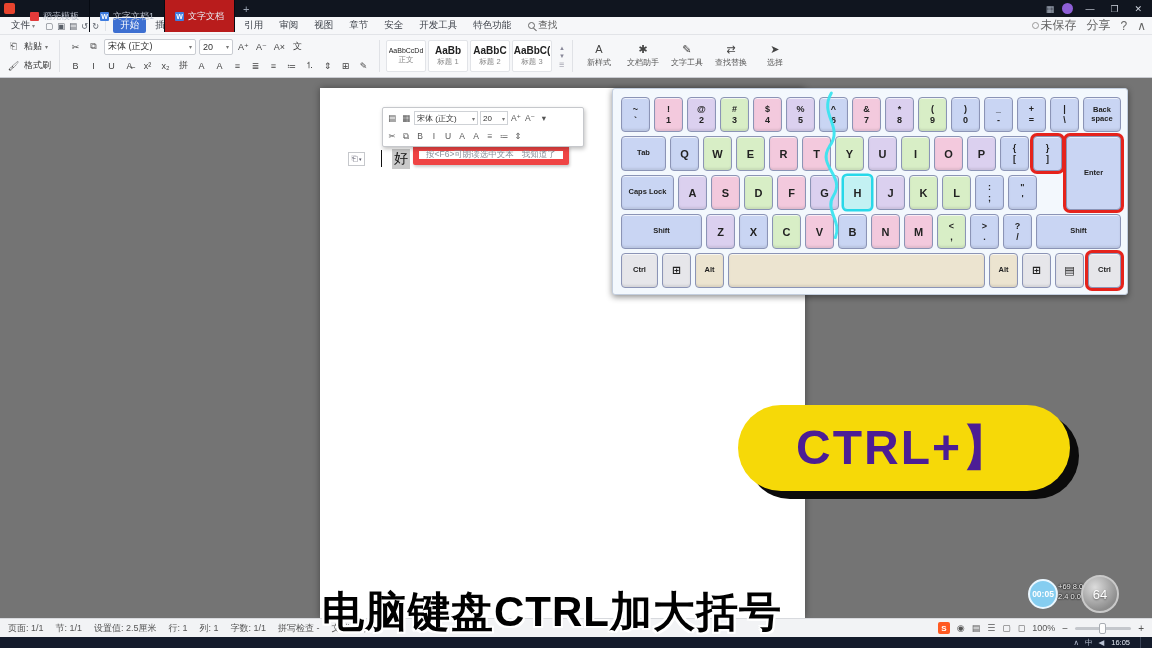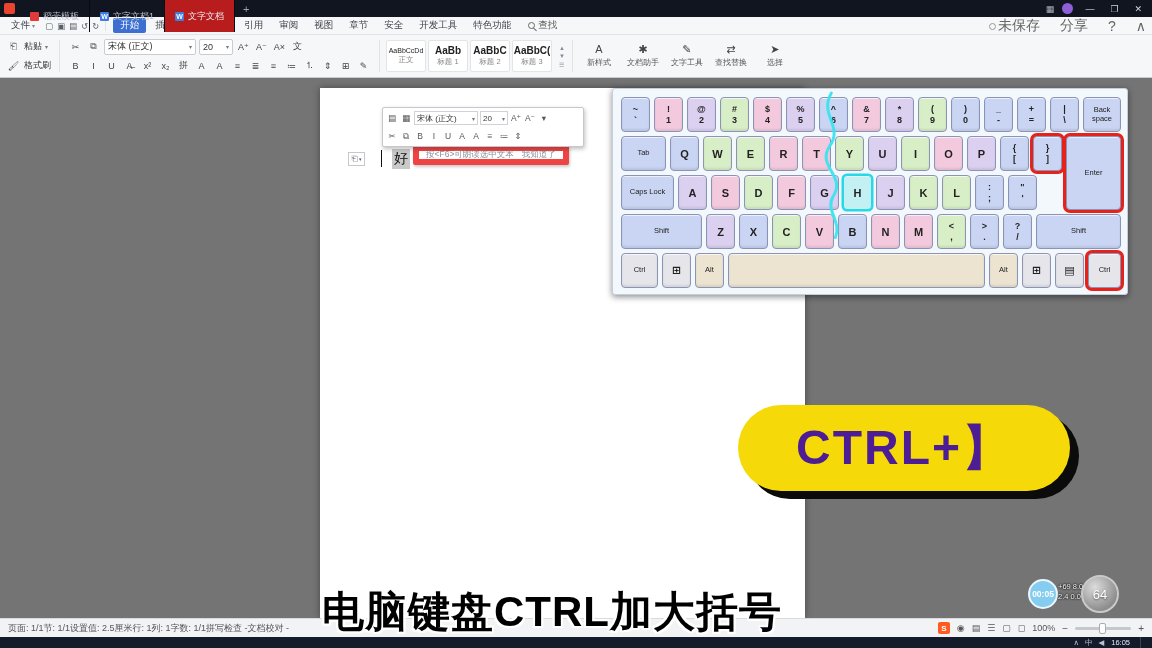--- a/index.html
+++ b/index.html
@@ -26,21 +26,21 @@
 .file-menu{display:flex;align-items:center;gap:2px;padding:0 5px}
 .file-caret{font-size:6px;color:#888}
 .qa-wrap{display:flex;align-items:center;gap:4px;border-right:1px solid #e0e2e6;padding-right:6px}
 .qa-ic{font-size:8.5px;color:#5a6069}
 .menu-items{display:flex;align-items:center;gap:2px;margin-left:2px}
 .menu-item{padding:1px 7px;border-radius:2px}
 .menu-item.active{background:#3d6fd1;color:#fff}
 .menu-search{display:flex;align-items:center;gap:3px;color:#555;padding-left:5px}
 .mag{position:relative;width:7px;height:7px;border:1px solid #666;border-radius:50%;display:inline-block}
 .mag::after{content:"";position:absolute;width:4px;height:1px;background:#666;right:-3px;bottom:-2px;transform:rotate(40deg)}
-.menu-right{margin-left:auto;display:flex;align-items:center;gap:20px;color:#666;font-size:14px}
+.menu-right{margin-left:auto;display:flex;align-items:center;gap:10px;color:#666;font-size:12px}
 .sync-dot{width:7px;height:7px;border:1px solid #999;border-radius:50%;display:inline-block;margin-right:2px}
 
 
 .toolbar{position:absolute;left:0;top:35px;right:0;height:43px;background:#f6f7f9;border-bottom:1px solid #c9cbd1;display:flex;align-items:stretch;z-index:38;padding:2px 4px;gap:6px}
 .tgroup{display:flex;flex-direction:column;justify-content:space-around;padding:0 2px}
 .tbtn{display:flex;align-items:center;gap:3px;font-size:9px;color:#333}
 .tsep{width:1px;background:#e0e2e6;margin:3px 0}
 .trow{display:flex;align-items:center;gap:3px;height:18px}
 .tb-select{display:flex;align-items:center;justify-content:space-between;border:1px solid #c9ccd2;background:#fff;border-radius:2px;font-size:9px;color:#333;padding:0 3px;height:16px}
 .tb-select.font{width:92px}
@@ -69,21 +69,21 @@
 .caret-line{position:absolute;left:61px;top:62px;width:1px;height:17px;background:#111;z-index:2}
 .sel-char{position:absolute;left:72px;top:61px;width:18px;height:20px;background:#c9c9c9;color:#111;font-size:14px;display:flex;align-items:center;justify-content:center;font-family:"Liberation Serif","DejaVu Serif",serif;z-index:2}
 .tooltip{position:absolute;left:93px;top:57px;height:20px;background:#fff;border:6px solid #ef4444;border-radius:2px;box-shadow:1px 2px 3px rgba(0,0,0,.2);display:flex;align-items:center;gap:8px;padding:0 7px;font-size:8.5px;color:#8a8f99;white-space:nowrap;z-index:2}
 .tooltip a{color:#8a8f99;text-decoration:none}
 
 
 .keyboard{position:absolute;left:612px;top:88px;width:516px;height:207px;background:#f3f8fd;border:1px solid #c3cede;border-radius:3px;box-shadow:0 2px 6px rgba(0,0,0,.45);z-index:10}
 .key{position:absolute;border:1px solid #8b94b6;border-radius:4px;display:flex;align-items:center;justify-content:center;color:#222;box-shadow:inset 0 1px 0 rgba(255,255,255,.65),inset 0 -2px 2px rgba(0,0,0,.08)}
 .key .dual{display:flex;flex-direction:column;align-items:center;line-height:1.15;font-size:9px;font-weight:600}
 .kletter{font-size:11px;font-weight:700}
-.klab{font-size:7.5px;font-weight:400;text-align:center;line-height:1.1}
+.klab{font-size:7.5px;font-weight:700;text-align:center;line-height:1.1}
 .hl-red{box-shadow:0 0 0 3px #e5231c,inset 0 1px 0 rgba(255,255,255,.6);z-index:3}
 .hl-cyan{border-color:#27d8e9;box-shadow:0 0 0 1.5px #27d8e9,inset 0 1px 0 rgba(255,255,255,.6)}
 .pen{position:absolute;left:0;top:0;width:100%;height:100%;z-index:4;pointer-events:none}
 
 
 .banner{position:absolute;left:738px;top:405px;width:332px;height:86px;background:#f6d908;border-radius:43px;box-shadow:9px 8px 0 #0b0b0b;display:flex;align-items:center;justify-content:center;z-index:15}
 .banner span{font-size:48px;font-weight:700;color:#4c1d95;letter-spacing:2px;white-space:nowrap}
 .caption{position:absolute;left:322px;top:584px;z-index:22;font-size:42px;font-weight:800;color:#000;white-space:nowrap;letter-spacing:1px;
  text-shadow:-2px -2px 0 #fff,2px -2px 0 #fff,-2px 2px 0 #fff,2px 2px 0 #fff,0 -2px 0 #fff,0 2px 0 #fff,-2px 0 0 #fff,2px 0 0 #fff}
 .timer-badge{position:absolute;left:1028px;top:579px;width:30px;height:30px;border-radius:50%;background:#85cdf0;border:2px solid #eaf7ff;color:#fff;font-size:8.5px;font-weight:700;display:flex;align-items:center;justify-content:center;z-index:25}
@@ -573,21 +573,21 @@
   <div class="caption">电脑键盘CTRL加大括号</div>
 
   <div class="timer-badge">00:05</div>
   <div class="net-badge">
     <div>+69 8.0</div>
     <div>2.4 0.0</div>
   </div>
   <div class="fps-badge">64</div>
 
   <footer class="statusbar">
-    <div style="display:flex;align-items:flex-end">
+    <div style="display:flex;gap:12px;align-items:flex-end">
         <span class="sb-item">页面: 1/1</span>
         <span class="sb-item">节: 1/1</span>
         <span class="sb-item">设置值: 2.5厘米</span>
         <span class="sb-item">行: 1</span>
         <span class="sb-item">列: 1</span>
         <span class="sb-item">字数: 1/1</span>
         <span class="sb-item">拼写检查 -</span>
         <span class="sb-item">文档校对 -</span>
       </div>
     <div class="sb-right">

